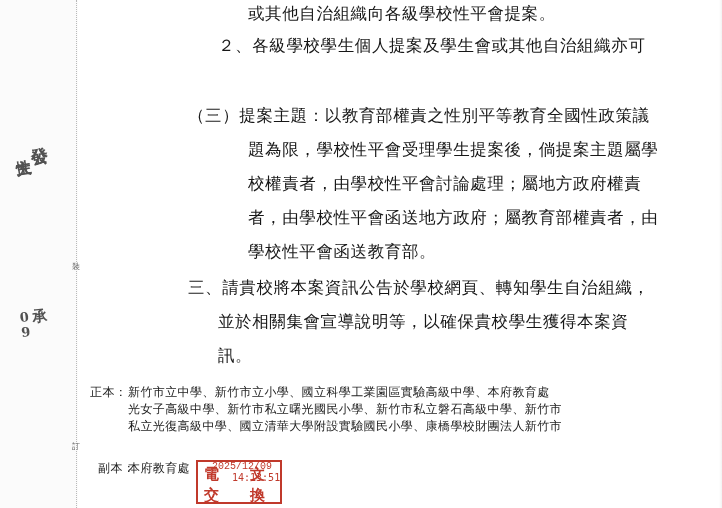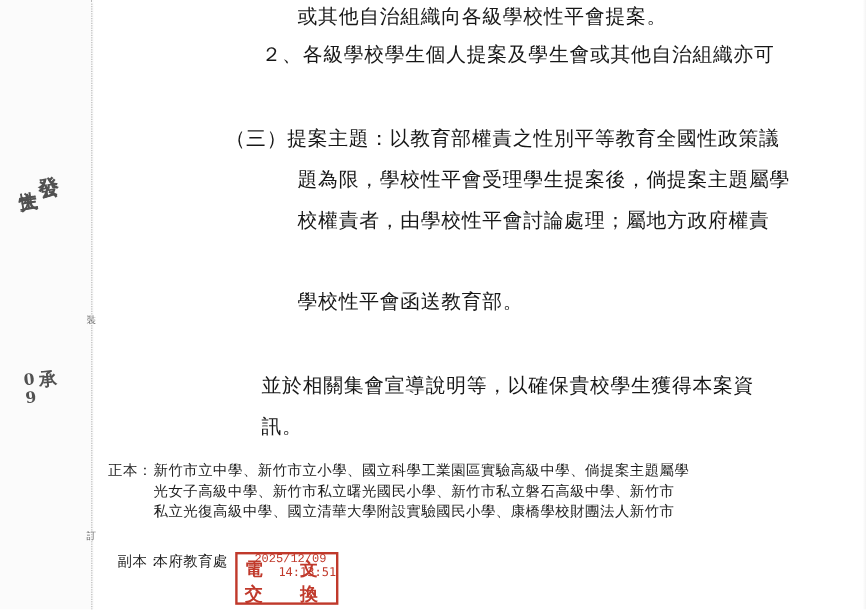--- a/index.html
+++ b/index.html
@@ -201,26 +201,28 @@
     <span class="s-col c1">承</span>
     <span class="s-col c2">09</span>
   </div>
 
   <div id="body-text">
     <div class="line" style="left:170px; top:4px;">或其他自治組織向各級學校性平會提案。</div>
     <div class="line" style="left:140px; top:36px;">２、各級學校學生個人提案及學生會或其他自治組織亦可</div>
     <div class="line" style="left:110px; top:106px;">（三）提案主題：以教育部權責之性別平等教育全國性政策議</div>
     <div class="line" style="left:170px; top:140px;">題為限，學校性平會受理學生提案後，倘提案主題屬學</div>
     <div class="line" style="left:170px; top:174px;">校權責者，由學校性平會討論處理；屬地方政府權責</div>
+    <div class="line" style="left:170px; top:208px;">者，由學校性平會函送地方政府；屬教育部權責者，由</div>
     <div class="line" style="left:170px; top:242px;">學校性平會函送教育部。</div>
+    <div class="line" style="left:110px; top:278px;">三、請貴校將本案資訊公告於學校網頁、轉知學生自治組織，</div>
     <div class="line" style="left:140px; top:312px;">並於相關集會宣導說明等，以確保貴校學生獲得本案資</div>
     <div class="line" style="left:140px; top:346px;">訊。</div>
 
     <div class="dist-label" style="left:12px; top:384px;">正本：</div>
-    <div class="dist-line" style="left:50px; top:384px;">新竹市立中學、新竹市立小學、國立科學工業園區實驗高級中學、倘提案主題屬學</div>
+    <div class="dist-line" style="left:50px; top:384px;">新竹市立中學、新竹市立小學、國立科學工業園區實驗高級中學、本府教育處</div>
     <div class="dist-line" style="left:50px; top:401px;">光女子高級中學、新竹市私立曙光國民小學、新竹市私立磐石高級中學、新竹市</div>
     <div class="dist-line" style="left:50px; top:418px;">私立光復高級中學、國立清華大學附設實驗國民小學、康橋學校財團法人新竹市</div>
 
     <div class="dist-label" style="left:20px; top:460px;">副本：</div>
     <div class="dist-line" style="left:50px; top:460px;">本府教育處</div>
   </div>
 
   <div id="stamp">
     <span class="st-char sc1">電</span>
     <span class="st-char sc2">文</span>

